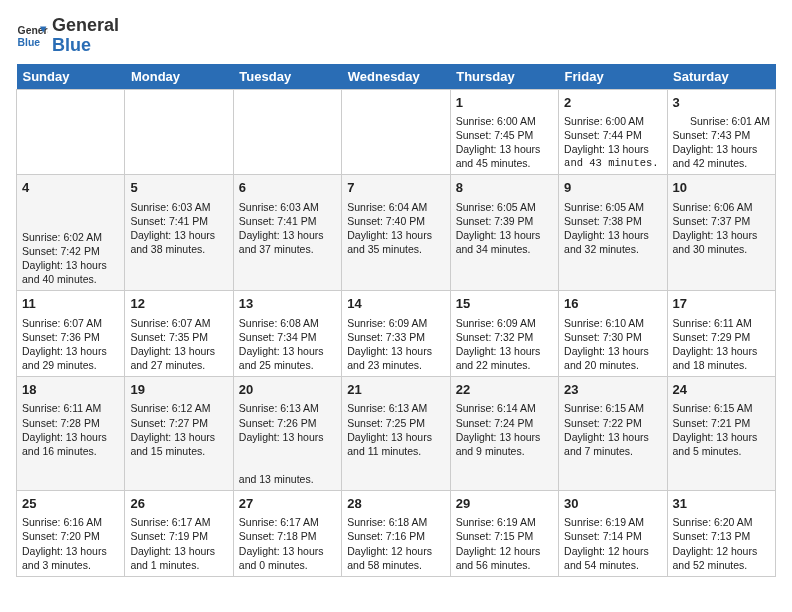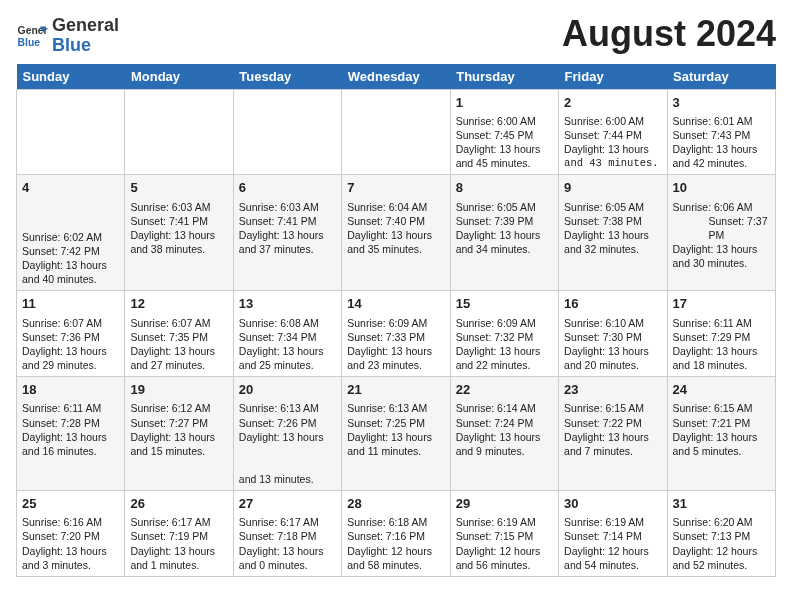--- a/index.html
+++ b/index.html
@@ -92,21 +92,20 @@
       <text x="2" y="18" font-size="13" font-weight="bold" fill="#333">General</text>
       <text x="2" y="32" font-size="13" font-weight="bold" fill="#2a6db5">Blue</text>
       <polygon points="30,8 38,8 34,16" fill="#2a6db5"></polygon>
     </svg>
     <div class="logo-text">
       <div>General</div>
       <div style="color:#2a6db5;">Blue</div>
     </div>
   </div>
   <div class="title-block">
-    <div class="month-year">August 2024</div>
   </div>
 </div>
 
 <table>
   <thead>
     <tr>
     <th>Sunday</th>
         <th>Monday</th>
         <th>Tuesday</th>
         <th>Wednesday</th>
@@ -130,21 +129,21 @@
         </td>
         <td>
           <span class="day-number">2</span>
           <span style="display: block; font-size: 10.5px; line-height: 1.35;">Sunrise: 6:00 AM</span>
           <span style="display: block; font-size: 10.5px; line-height: 1.35;">Sunset: 7:44 PM</span>
           <span style="display: block; font-size: 10.5px; line-height: 1.35;">Daylight: 13 hours</span>
           <span style="display: block; font-size: 10.5px; line-height: 1.35; font-family: Liberation Mono, monospace;">and 43 minutes.</span>
         </td>
         <td>
           <span class="day-number">3</span>
-          <span style="display: block; font-size: 10.5px; line-height: 1.35;">Sunrise: 6:01 AM</span>
+          <span style="display: block; font-size: 10.5px; line-height: 1.35; text-align: right;">Sunrise: 6:01 AM</span>
           <span style="display: block; font-size: 10.5px; line-height: 1.35;">Sunset: 7:43 PM</span>
           <span style="display: block; font-size: 10.5px; line-height: 1.35;">Daylight: 13 hours</span>
           <span style="display: block; font-size: 10.5px; line-height: 1.35;">and 42 minutes.</span>
         </td>
       </tr>
       <tr>
         <td>
           <span class="day-number">4</span>
           <span style="display: block; font-size: 10.5px; line-height: 1.35; margin-top: 32px;">Sunrise: 6:02 AM</span>
           <span style="display: block; font-size: 10.5px; line-height: 1.35;">Sunset: 7:42 PM</span>
@@ -182,21 +181,21 @@
         <td>
           <span class="day-number">9</span>
           <span style="display: block; font-size: 10.5px; line-height: 1.35;">Sunrise: 6:05 AM</span>
           <span style="display: block; font-size: 10.5px; line-height: 1.35;">Sunset: 7:38 PM</span>
           <span style="display: block; font-size: 10.5px; line-height: 1.35;">Daylight: 13 hours</span>
           <span style="display: block; font-size: 10.5px; line-height: 1.35;">and 32 minutes.</span>
         </td>
         <td>
           <span class="day-number">10</span>
           <span style="display: block; font-size: 10.5px; line-height: 1.35;">Sunrise: 6:06 AM</span>
-          <span style="display: block; font-size: 10.5px; line-height: 1.35; margin-left: 36px;">Sunset: 7:37 PM</span>
+          <span style="display: block; font-size: 10.5px; line-height: 1.35;">Sunset: 7:37 PM</span>
           <span style="display: block; font-size: 10.5px; line-height: 1.35;">Daylight: 13 hours</span>
           <span style="display: block; font-size: 10.5px; line-height: 1.35;">and 30 minutes.</span>
         </td>
       </tr>
       <tr>
         <td>
           <span class="day-number">11</span>
           <span style="display: block; font-size: 10.5px; line-height: 1.35;">Sunrise: 6:07 AM</span>
           <span style="display: block; font-size: 10.5px; line-height: 1.35;">Sunset: 7:36 PM</span>
           <span style="display: block; font-size: 10.5px; line-height: 1.35;">Daylight: 13 hours</span>

